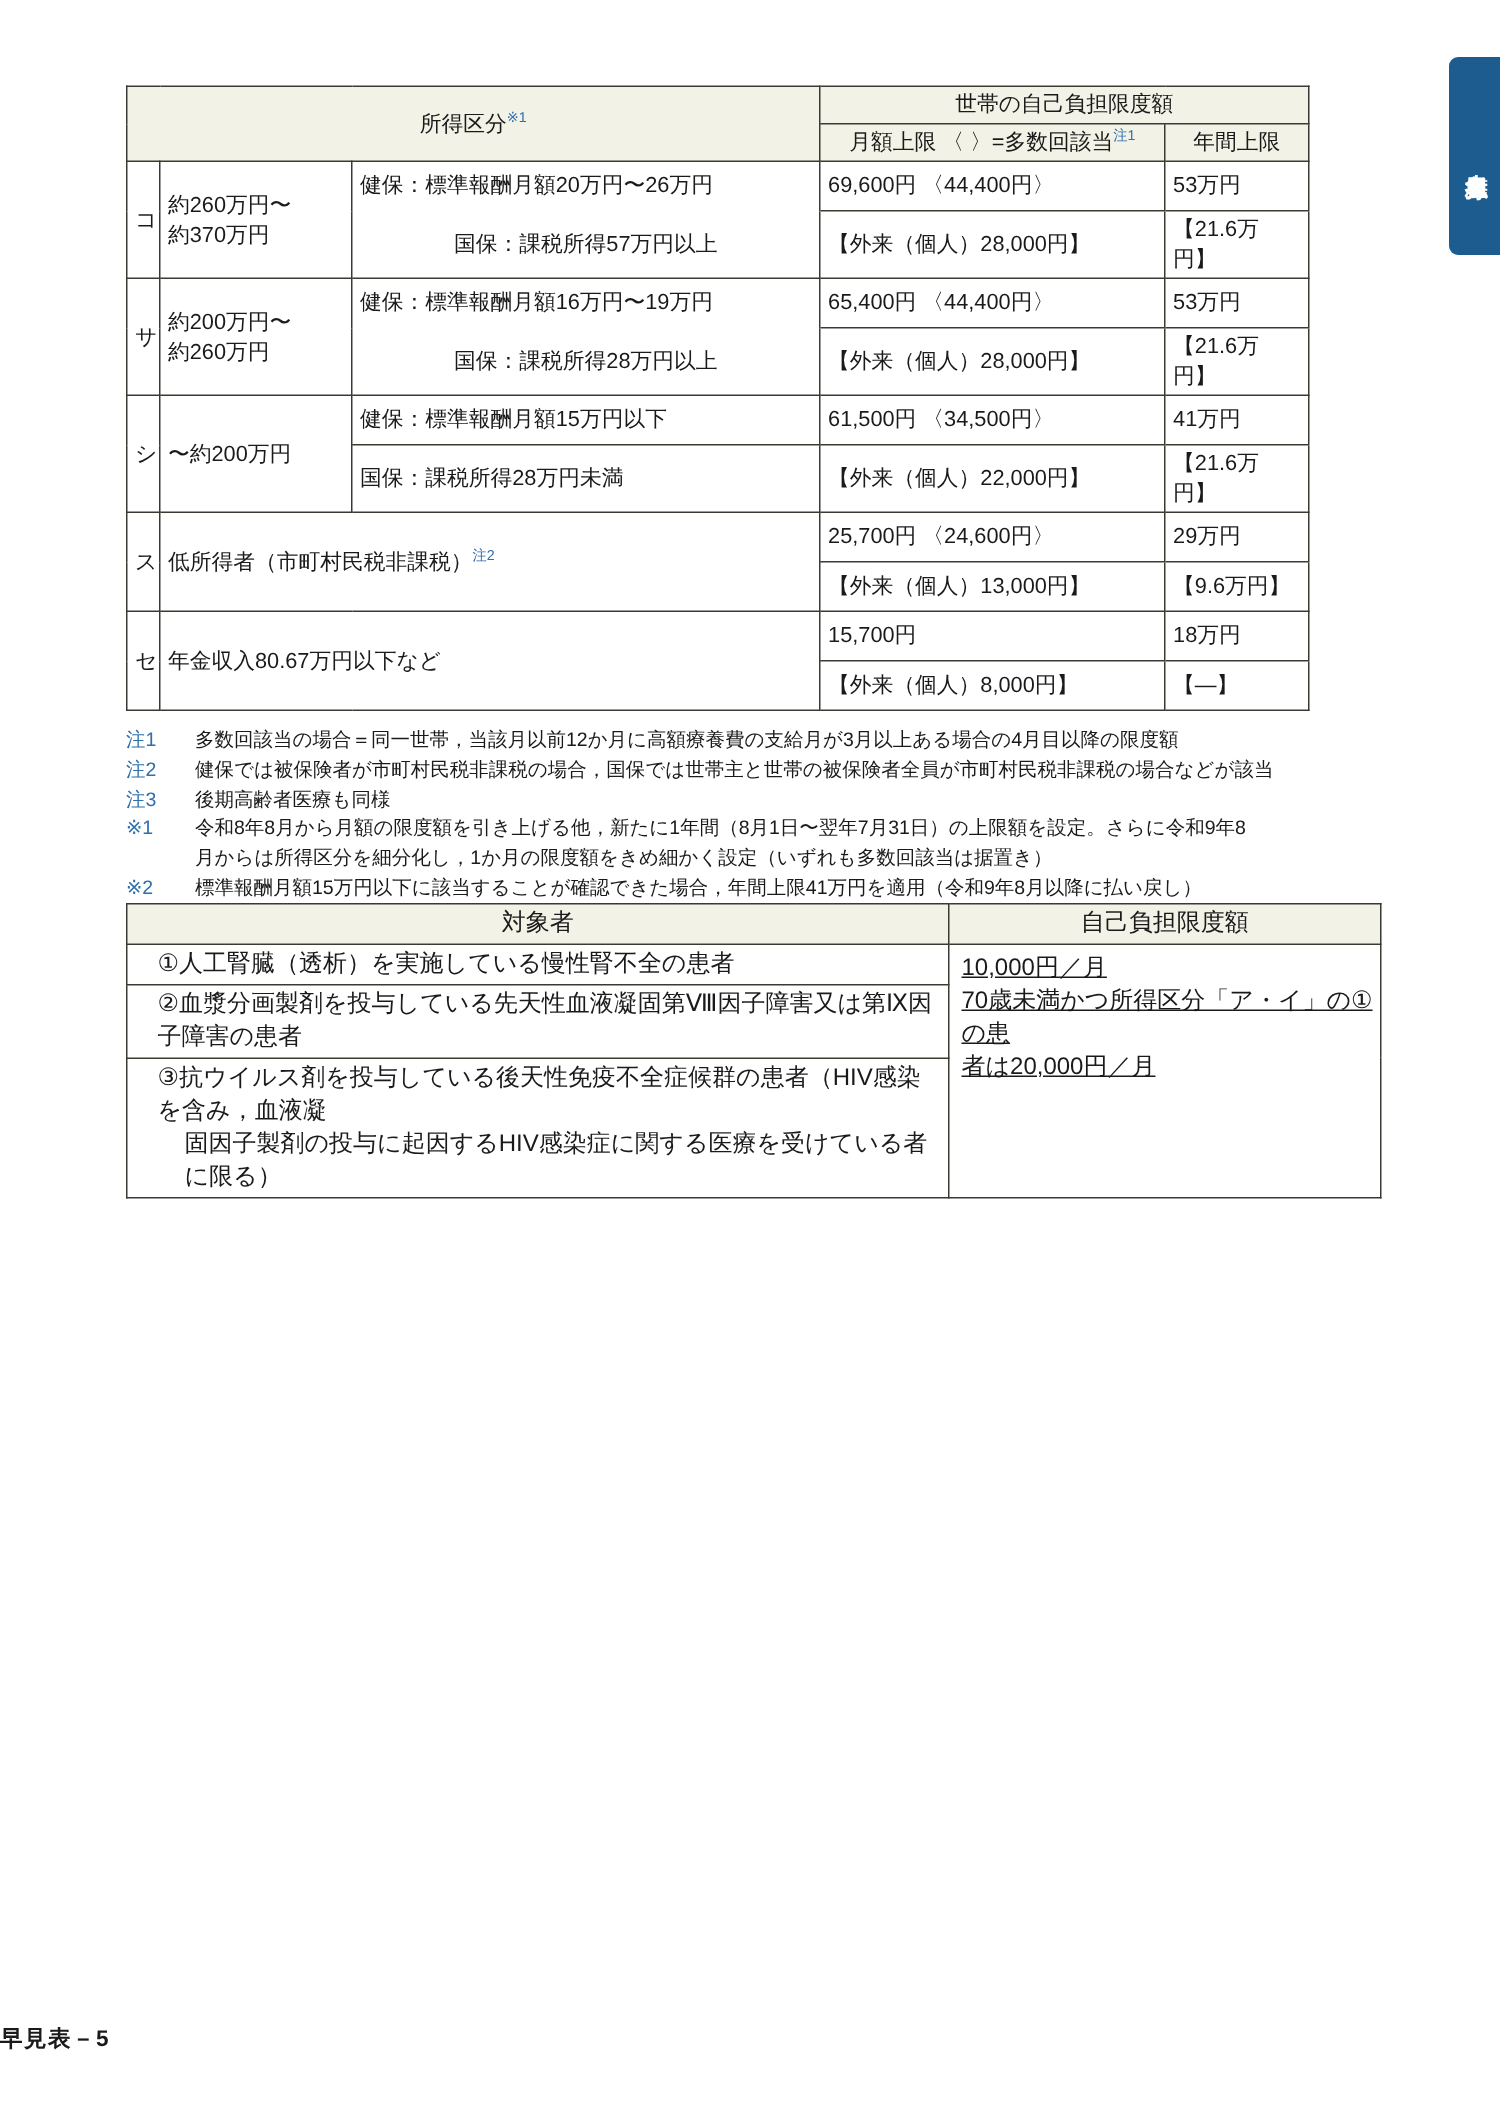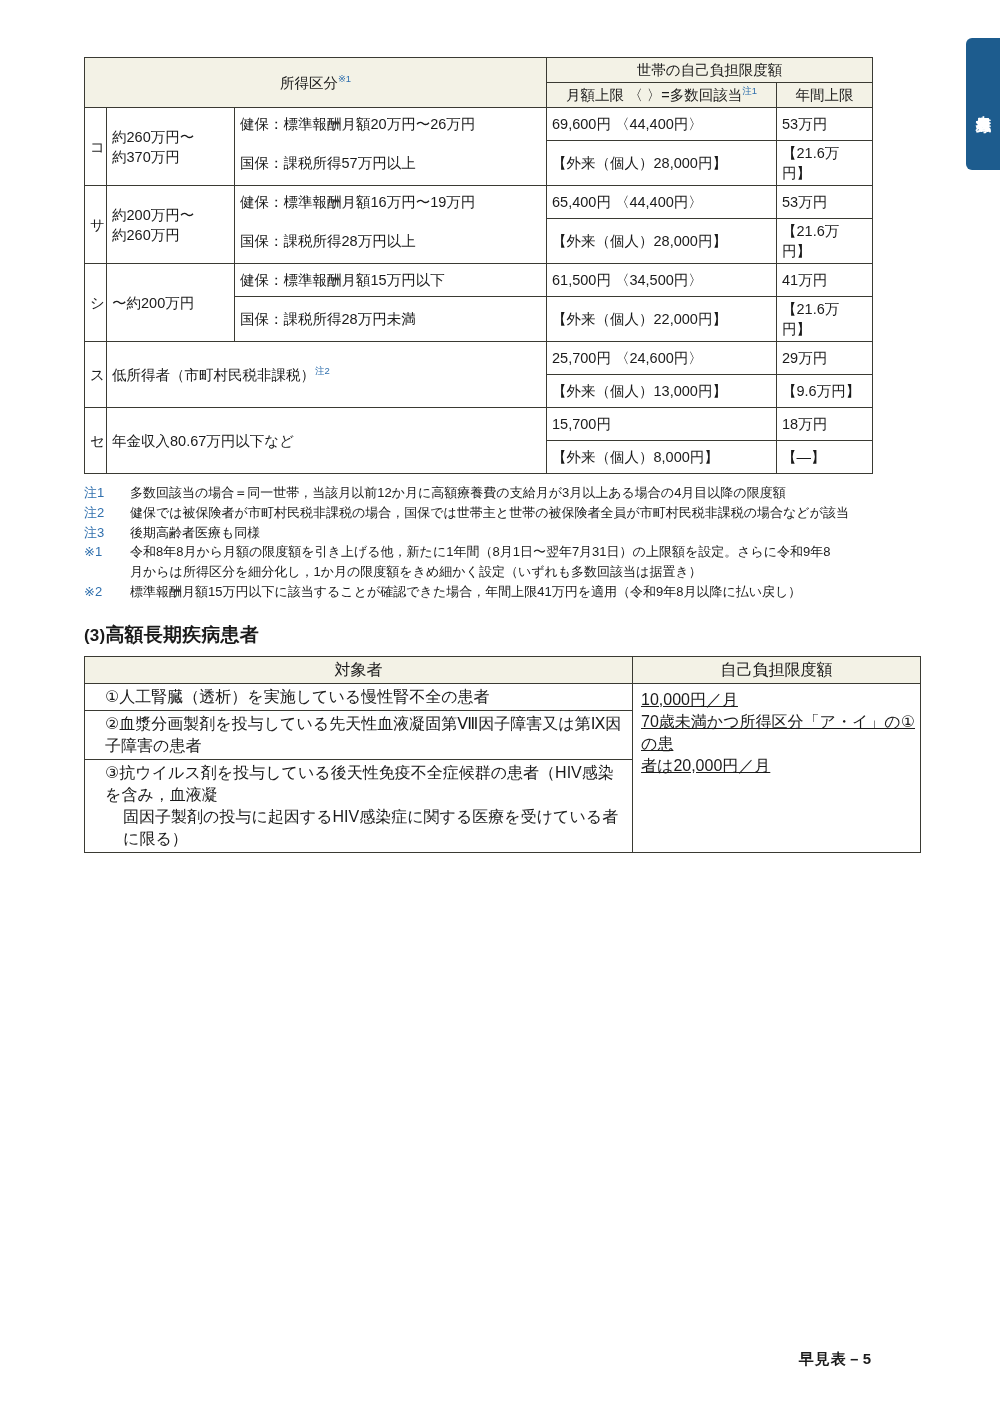--- a/index.html
+++ b/index.html
@@ -91,21 +91,21 @@
   .cell-annual {
     width: 96px;
     text-align: left;
     padding: 0 4px;
   }
   
   .dline {
     border-bottom: 1px dotted #6a6a60 !important;
   }
   .nb { border-bottom: none !important; }
-  .nt { border-top: none !important; }
+  .nt { border-top: none !important; text-align: center; }
   .half {
     height: 28px;
   }
   .sup-note {
     color: #2f6fad;
     font-size: 9.5px;
     vertical-align: super;
     line-height: 0;
   }
 
@@ -148,21 +148,21 @@
   .t2 .c-target { width: 548px; padding-left: 20px; }
   .t2 .c-limit  { width: 286px; padding-left: 8px; vertical-align: top; padding-top: 5px; text-decoration: underline; }
   .t2 .indent2 { padding-left: 18px; display: block; }
 
   
   .footer {
     position: absolute;
     left: 0;
     top: 1350px;
     width: 872px;
-    text-align: right;
+    text-align: left;
     font-size: 15px;
     font-weight: bold;
     letter-spacing: 1px;
   }
 </style>
 </head>
 <body>
 
 <div class="side-tab">
   <span class="vtext">患者負担等</span>
@@ -278,23 +278,20 @@
       <span class="note-key">※1</span>
       <span class="note-body">令和8年8月から月額の限度額を引き上げる他，新たに1年間（8月1日〜翌年7月31日）の上限額を設定。さらに令和9年8</span>
     </div>
     <div class="note-cont">月からは所得区分を細分化し，1か月の限度額をきめ細かく設定（いずれも多数回該当は据置き）</div>
     <div class="note-row">
       <span class="note-key">※2</span>
       <span class="note-body">標準報酬月額15万円以下に該当することが確認できた場合，年間上限41万円を適用（令和9年8月以降に払い戻し）</span>
     </div>
   </div>
 
-  <div class="sec-head">
-    <span class="sec-num">(3)</span><span>高額長期疾病患者</span>
-  </div>
 
   <table class="doc t2">
     <colgroup>
         <col style="width:548px">
         <col style="width:288px">
       </colgroup>
     <thead>
       <tr>
         <th>対象者</th>
         <th>自己負担限度額</th>

